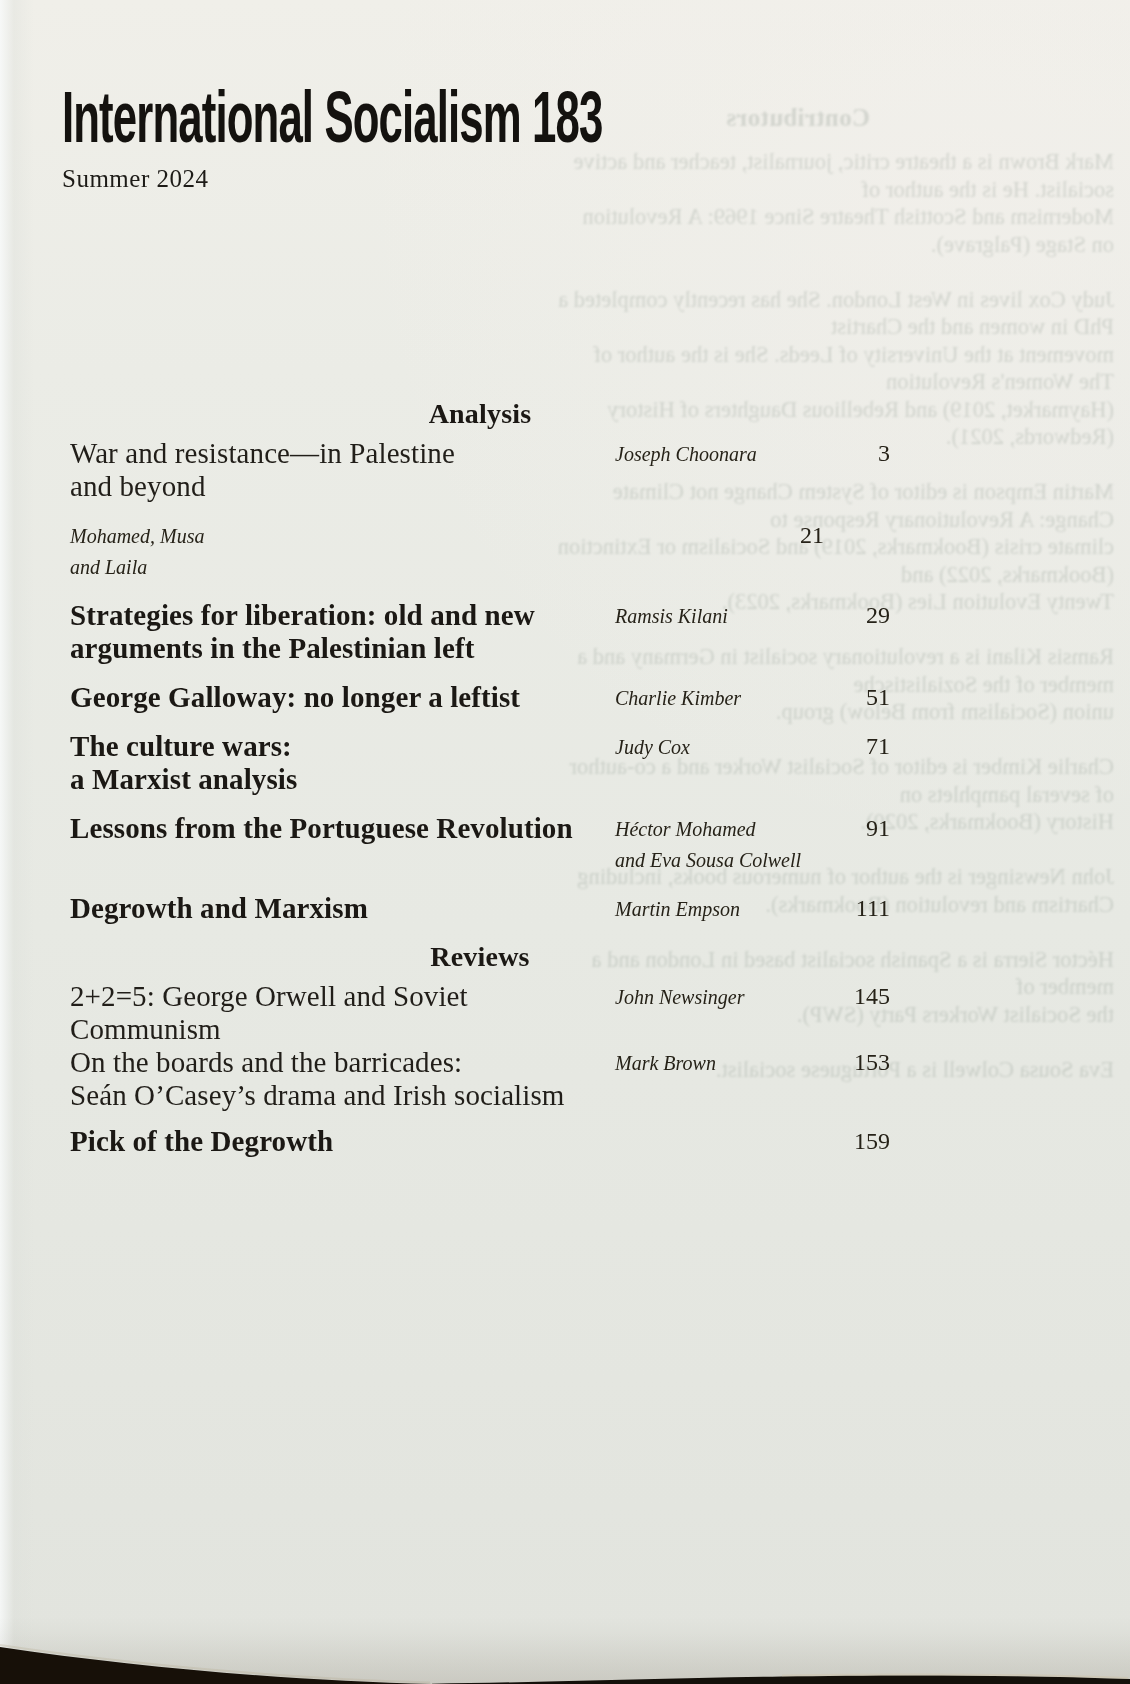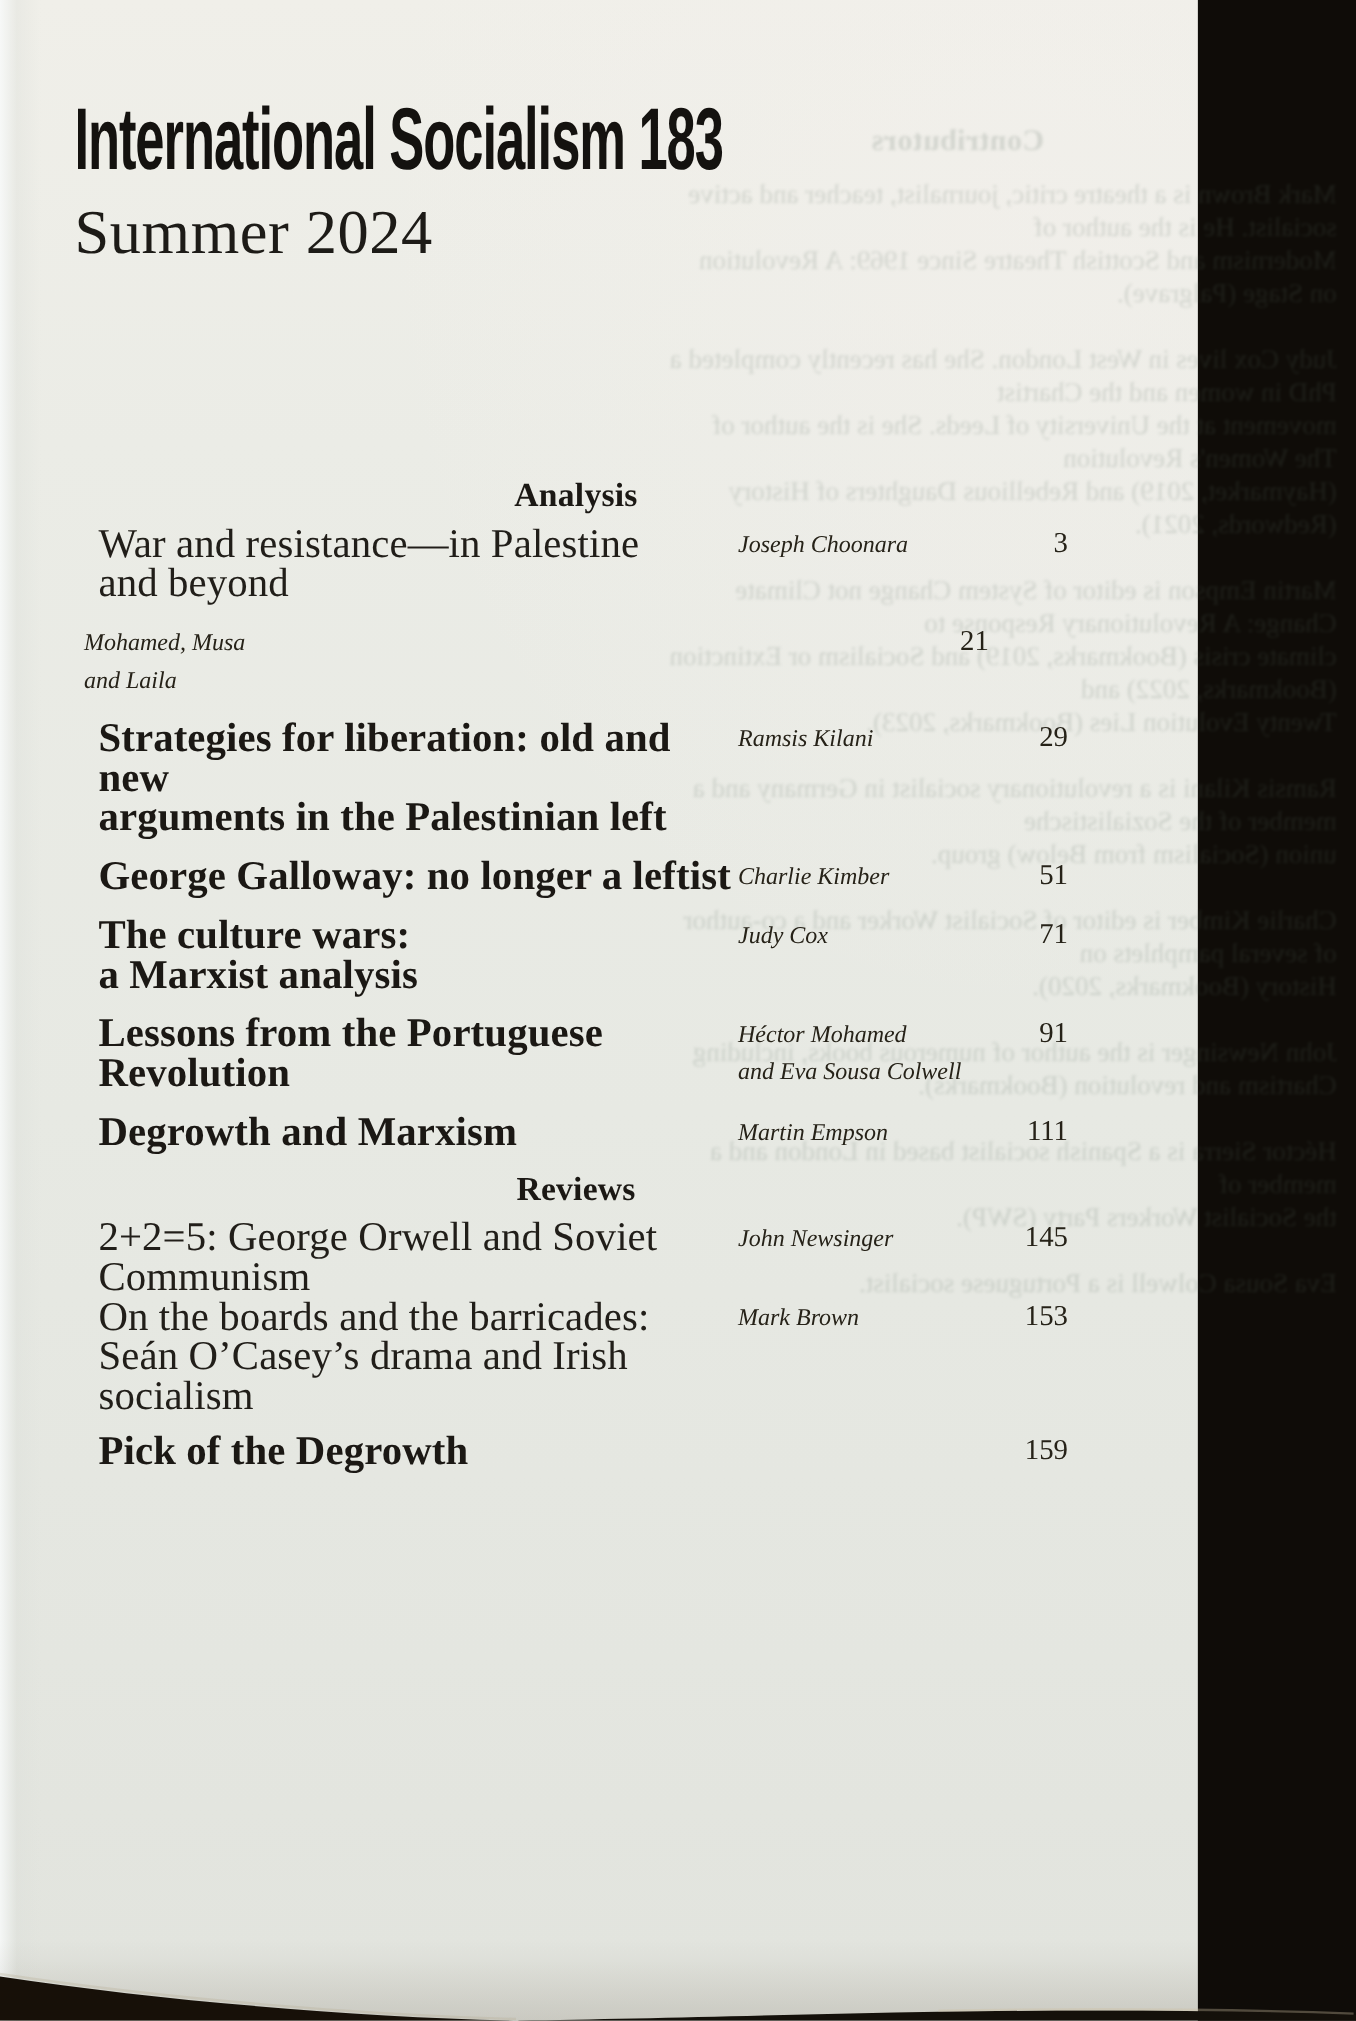--- a/index.html
+++ b/index.html
@@ -1,17 +1,17 @@
 <!DOCTYPE html>
 <html><head>
 <meta charset="utf-8">
 <style>
   html,body{margin:0;padding:0;}
   body{width:1130px;height:1684px;overflow:hidden;background:#0f0c08;font-family:"Liberation Serif",serif;}
-  .photo{position:absolute;inset:0;width:998px;height:1684px;}
+  .photo{position:absolute;inset:0;width:1130px;height:1684px;}
 
   
   .paper{position:absolute;inset:0;
     background:
       linear-gradient(90deg, rgba(248,250,250,.85) 0px, rgba(220,223,218,.35) 14px, rgba(233,235,229,0) 34px),
       linear-gradient(180deg,#f0efe9 0%,#ebece6 22%,#e7e9e3 55%,#e4e6e0 82%,#e2e4de 97%,#d9dad3 100%),
       #e8eae4;
   }
   .paper::after{content:"";position:absolute;inset:0;
     background:radial-gradient(120% 90% at 85% 10%, rgba(243,240,236,.55) 0%, rgba(243,240,236,0) 45%),
@@ -22,30 +22,30 @@
   .ghost{position:absolute;left:482px;top:104px;width:640px;z-index:1;
     transform:scaleX(-1);opacity:.20;filter:blur(1.15px);color:#5d6e62;}
   .ghost .g-head{font-weight:700;font-size:25px;margin:0 0 16px 252px;letter-spacing:.3px;}
   .ghost .g-body{font-size:22.5px;line-height:27.5px;width:558px;margin-left:8px;white-space:pre-line;}
 
   
   .masthead{position:absolute;left:62px;top:80px;z-index:2;}
   .m-title{font-family:"Liberation Sans",sans-serif;font-weight:700;font-size:73px;line-height:1;
     letter-spacing:-1.5px;color:#14120f;white-space:nowrap;display:inline-block;
     transform:scaleX(.60);transform-origin:left top;}
-  .m-issue{font-size:52px;color:#1d1b17;margin-top:12px;letter-spacing:.5px;}
+  .m-issue{font-size:25px;color:#1d1b17;margin-top:12px;letter-spacing:.5px;}
 
   
   .toc{position:absolute;left:70px;top:398px;width:820px;z-index:2;color:#211e19;}
   .h{font-size:28px;font-weight:700;margin:0 0 7px 0;letter-spacing:.2px;color:#1b1814;text-align:center;}
   .h.reviews{margin-top:14px;}
   .row{display:grid;grid-template-columns:545px 1fr 66px;margin-bottom:16px;}
   .row.tight{margin-bottom:0;}
   .row.pick{margin-top:13px;}
-  .t{font-size:34px;line-height:33px;letter-spacing:.1px;margin-left:12px;}
+  .t{font-size:29px;line-height:33px;letter-spacing:.1px;}
   .t.b{font-weight:700;color:#1b1814;}
   .a{font-size:20px;font-style:italic;line-height:31px;padding-top:2px;color:#262218;}
   .p{font-size:24px;text-align:right;padding-top:3px;color:#262218;font-variant-numeric:oldstyle-nums;}
 
   
   .bottom-edge{position:absolute;left:0;bottom:0;width:1130px;height:60px;z-index:3;}
 </style>
 </head>
 <body>
 

